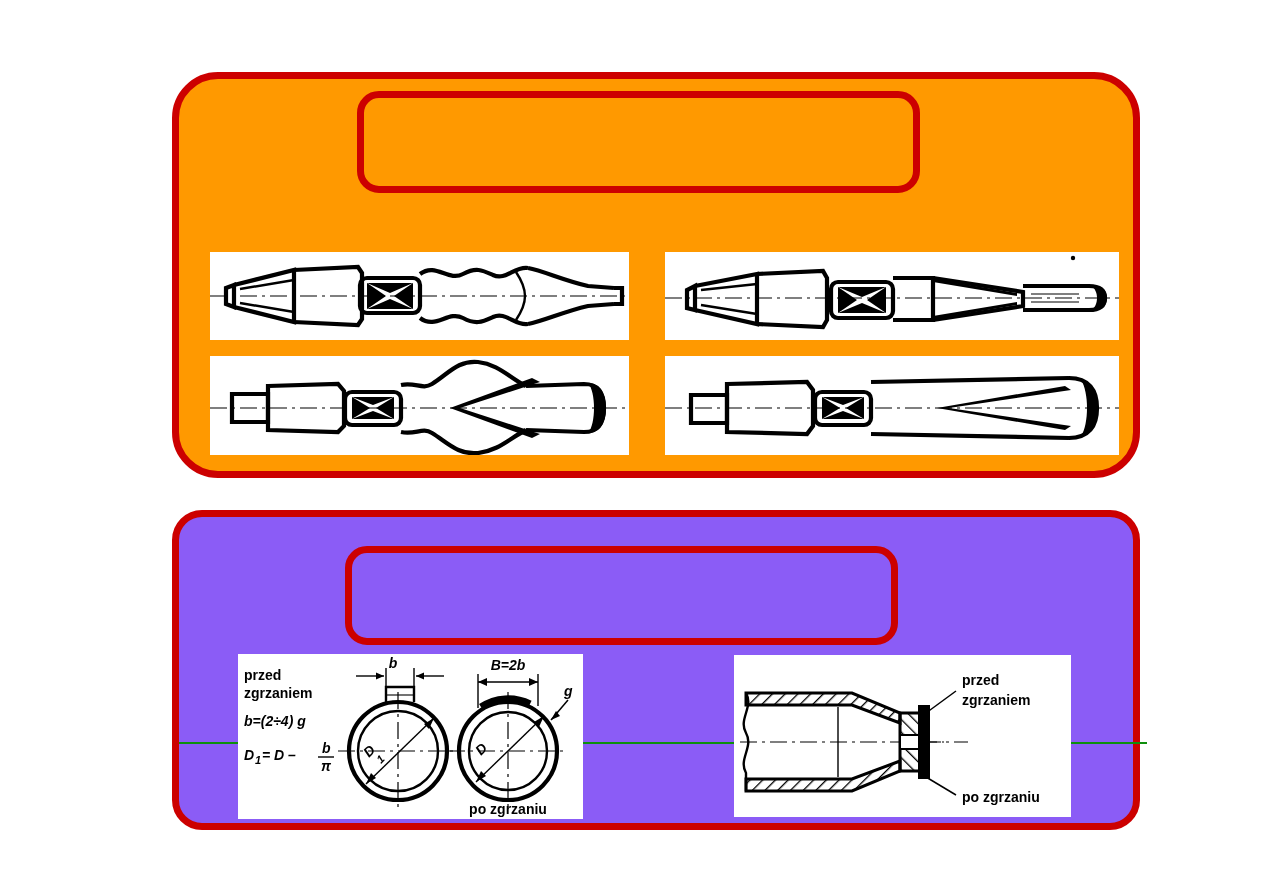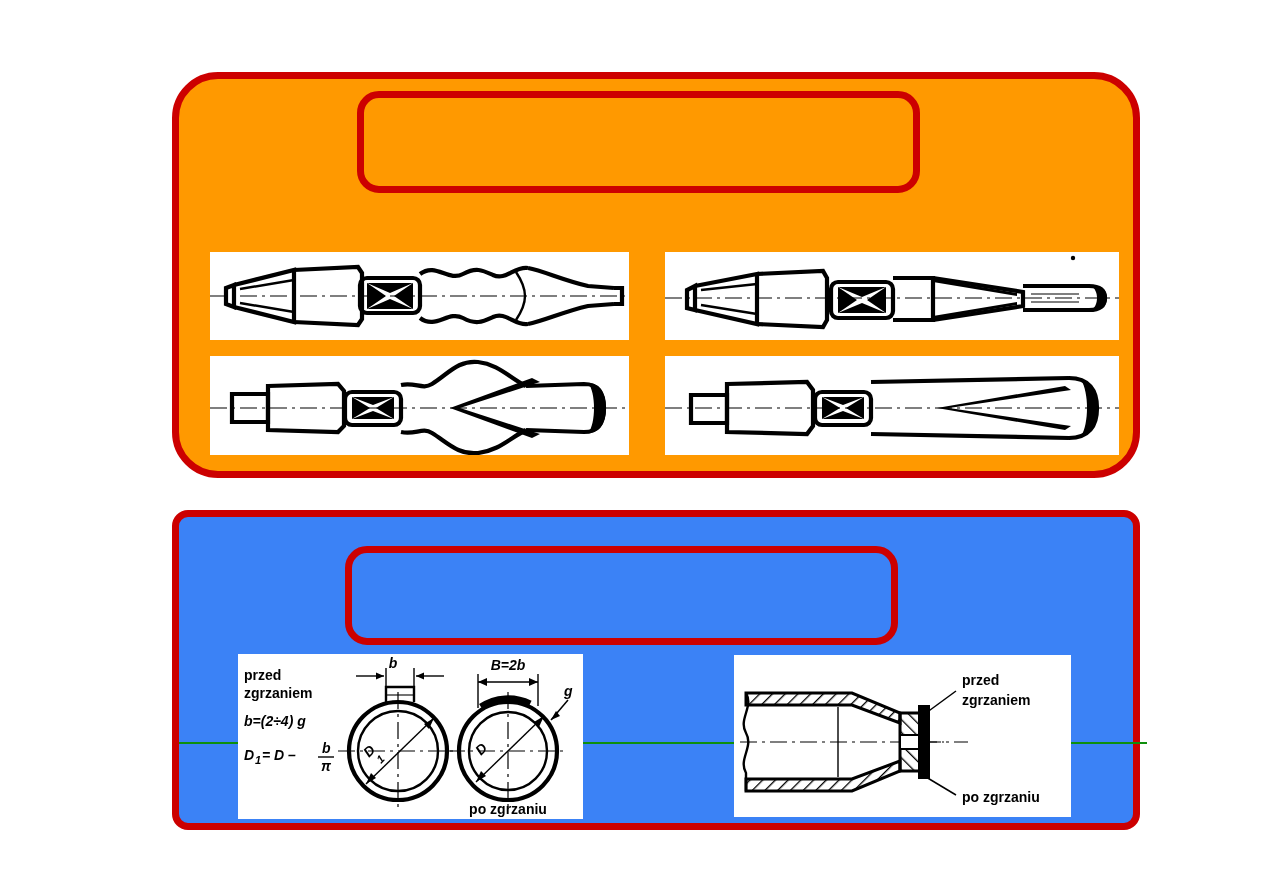--- a/index.html
+++ b/index.html
@@ -16,22 +16,22 @@
     border-style:solid;
     box-sizing:border-box;
   }
   #panel-orange{
     left:172px;top:72px;width:968px;height:406px;
     background:#FF9900;border-color:#CC0000;border-width:7px;
     border-radius:46px;
   }
   #panel-green{
     left:172px;top:510px;width:968px;height:320px;
-    background:#3b82f6;border-color:#CC0000;border-width:7px;
-    border-radius:16px;
+    background:#8b5cf6;border-color:#CC0000;border-width:7px;
+    border-radius:30px;
   }
 
   
   .title-box{
     position:absolute;
     border:7px solid #CC0000;
     border-radius:22px;
     background:transparent;
     box-sizing:border-box;
   }

